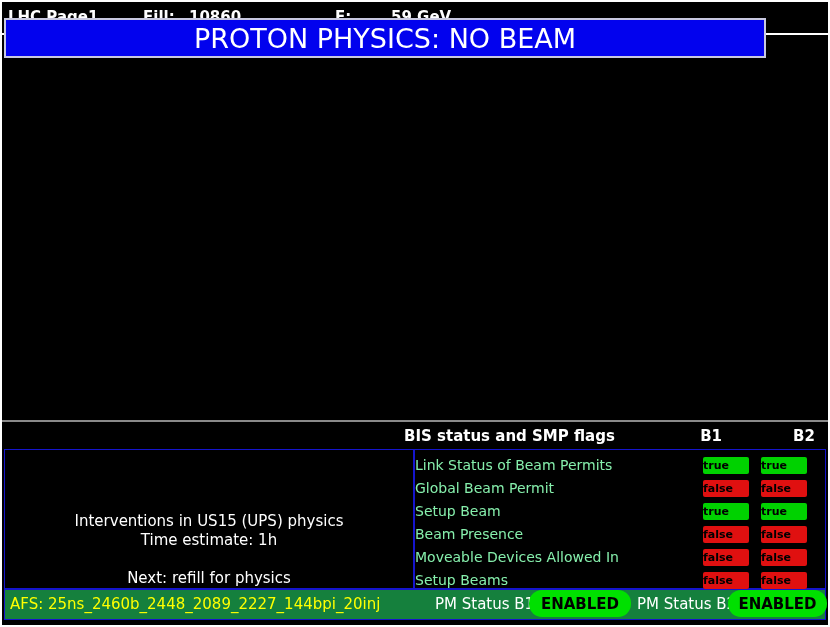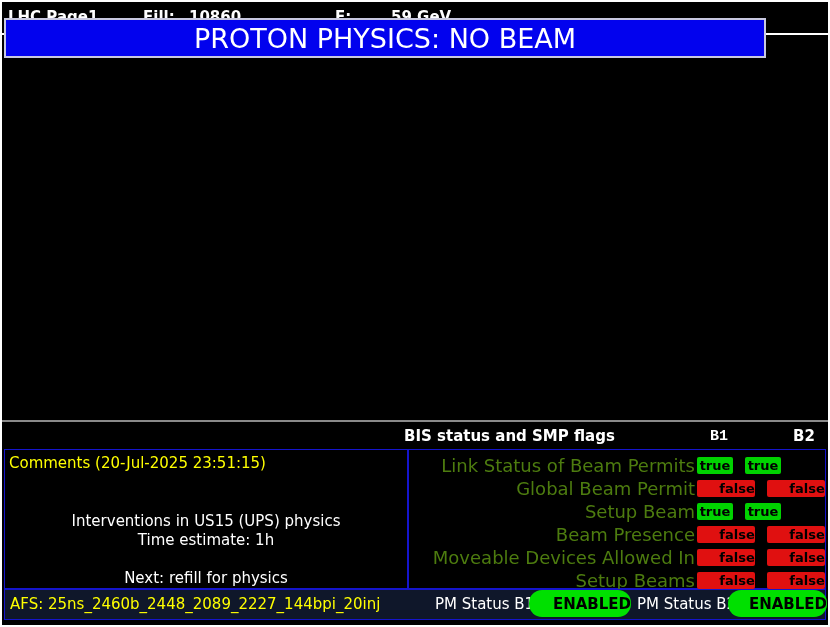--- a/index.html
+++ b/index.html
@@ -40,63 +40,63 @@
   .main-area {
     position:absolute; top:73px; left:0; width:826px; height:347px;
     box-sizing:border-box;
     background:#000;
     border-bottom:2px solid #8a8a8a;
   }
   
   .bis-header { position:absolute; top:422px; left:0; width:826px; height:25px; color:#fff; font-size:15px; font-weight:bold; }
   .bis-header span { position:absolute; line-height:25px; }
   .bis-title { left:402px; }
-  .bis-b1 { left:708px; width:44px; text-align:left;font-family:Liberation Mono, monospace; }
+  .bis-b1 { left:676px; width:44px; text-align:right; }
   .bis-b2 { left:780px; width:44px; text-align:center; }
   
   .bottom { position:absolute; top:447px; left:2px; width:822px; height:140px; display:flex; }
   .comments-panel {
     position:relative; width:410px; box-sizing:border-box;
     border:1px solid var(--accent-blue,#1515cc);
   }
   .comments-title { position:absolute; top:4px; left:4px; color:var(--yellow,#ffff00); font-size:15px; white-space:nowrap; }
   .comments-body { margin-top:62px; }
   .comment-line { height:19px; line-height:19px; text-align:center; color:#fff; font-size:15px; white-space:nowrap; }
   .flags-panel {
     flex:1; box-sizing:border-box;
     border:1px solid var(--accent-blue,#1515cc);
     padding-top:4px;
   }
   .flag-row { display:flex; align-items:center; height:22px; margin-bottom:1px; }
-  .flag-label { width:286px; text-align:right; color:#4d7c0f; font-size:18px; white-space:nowrap; }
+  .flag-label { width:286px; text-align:left; color:#86efac; font-size:14px; white-space:nowrap; }
   .flag-box {
-    width:36px; height:17px; line-height:17px;
-    text-align:center; color:#000; font-size:13px; font-weight:bold;
+    width:46px; height:17px; line-height:17px;
+    color:#000; font-size:11px; font-weight:bold;
     border-radius:2px;
   }
   .flag-b1 { margin-left:2px; }
   .flag-b2 { margin-left:12px; }
   .flag-true  { background:var(--true-bg,#00d200); }
-  .flag-false { background:var(--false-bg,#e01010);padding-left:22px; }
+  .flag-false { background:var(--false-bg,#e01010); }
   
   .statusbar {
     position:absolute; top:587px; left:2px; width:822px; height:31px;
     box-sizing:border-box;
     border:1px solid var(--accent-blue,#1515cc);
-    background:#0f172a; font-size:15px;
+    background:#15803d; font-size:15px;
   }
   .statusbar > span { position:absolute; top:0; line-height:29px; white-space:nowrap; }
   .afs { left:5px; color:var(--yellow,#ffff00); }
   .pm-label { color:#fff; }
   .pm1-label { left:430px; }
   .pm2-label { left:632px; }
   .pm-box {
     position:absolute; top:1px; height:27px; line-height:27px;
     background:var(--enabled-bg,#00e000);
-    color:#000; font-weight:bold; text-align:right;border-radius:13px;
+    color:#000; font-weight:bold; text-align:center;border-radius:13px;
   }
   .pm1-box { left:524px; width:102px; }
   .pm2-box { left:723px; width:99px; }
 </style>
 </head>
 <body>
 
 <div class="page">
 
   <div class="topbar">
@@ -115,21 +115,20 @@
 
   <div class="bis-header">
     <span class="bis-title">BIS status and SMP flags</span>
     <span class="bis-b1">B1</span>
     <span class="bis-b2">B2</span>
   </div>
 
   <div class="bottom">
 
     <div class="comments-panel">
-      <div class="comments-title">Comments (20-Jul-2025 23:51:15)</div>
       <div class="comments-body">
         <div class="comment-line">Interventions in US15 (UPS) physics</div>
         <div class="comment-line">Time estimate: 1h</div>
         <div class="comment-line"></div>
         <div class="comment-line">Next: refill for physics</div>
       </div>
     </div>
 
     <div class="flags-panel">
       <div class="flag-row">

